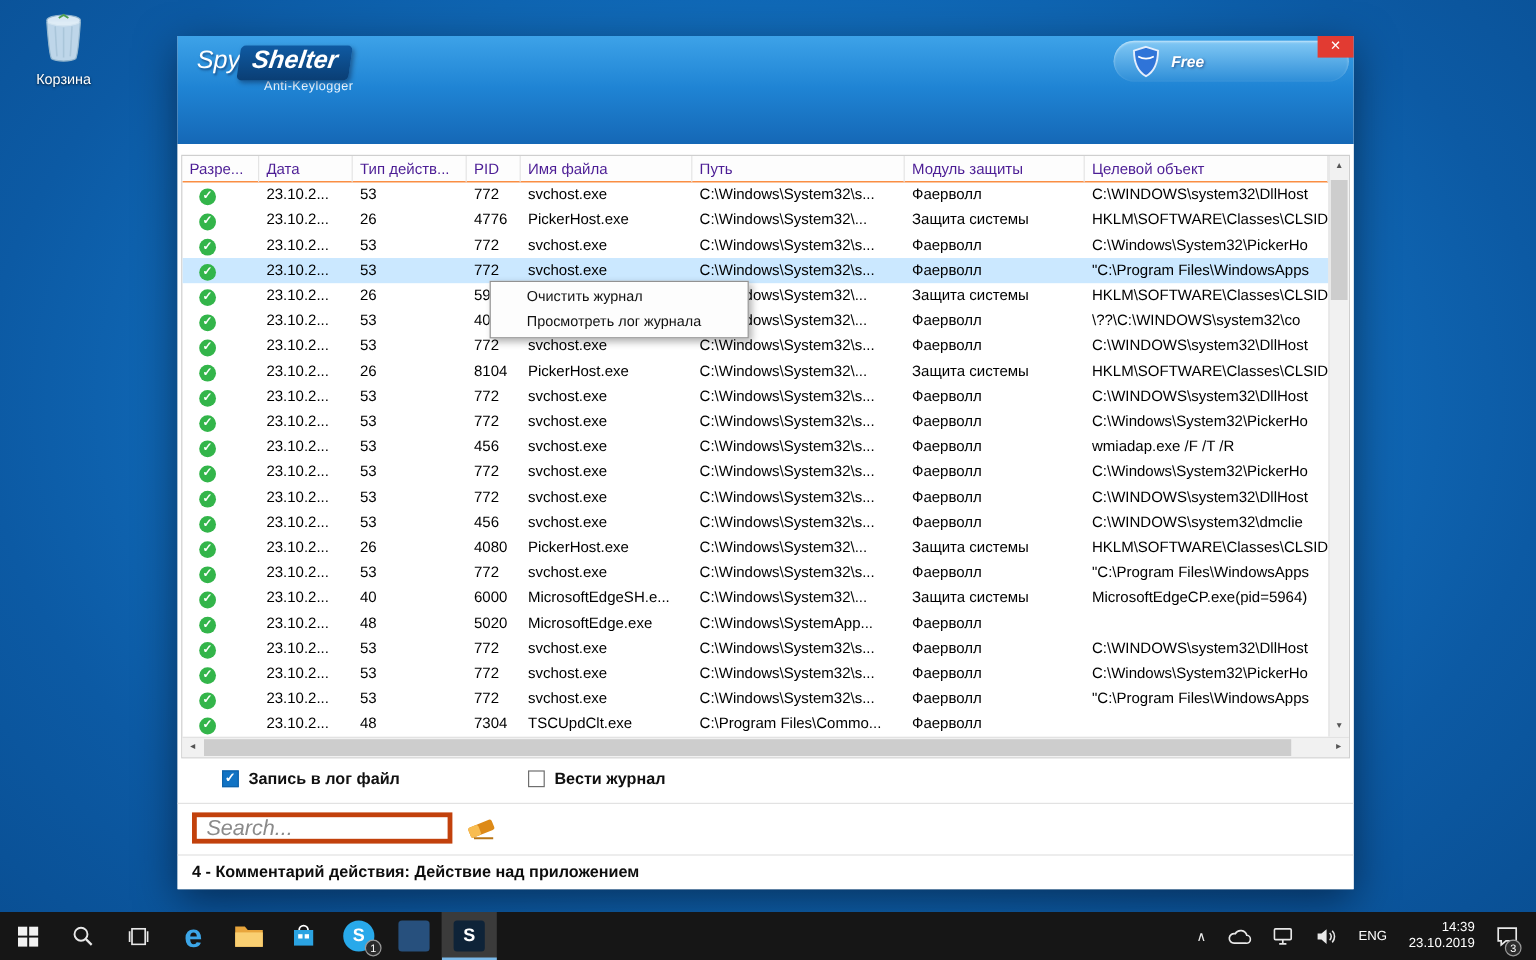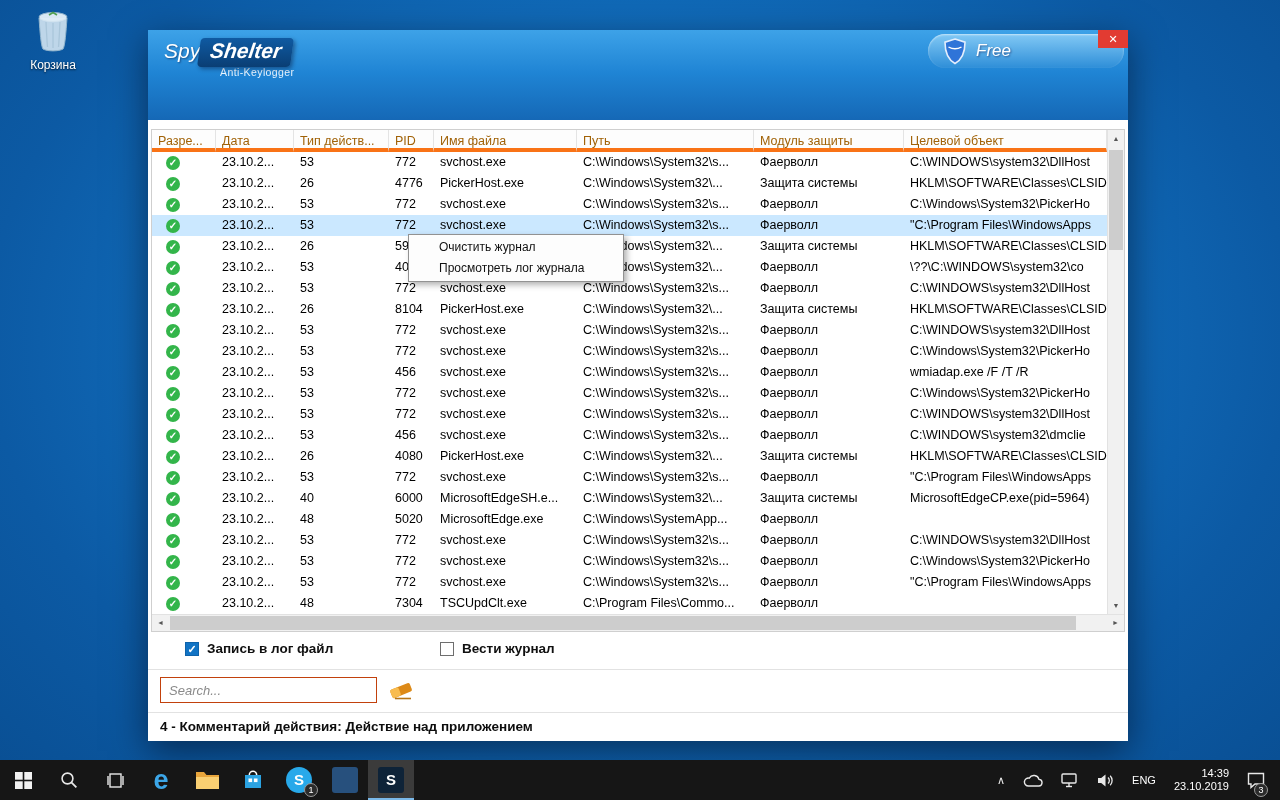--- a/index.html
+++ b/index.html
@@ -25,42 +25,42 @@
   .lg-spy { font-style:italic; font-weight:400; font-size:21px;
     text-shadow:1px 1px 2px rgba(0,0,40,.45); }
   .lg-shelter { display:inline-block; font-style:italic; font-weight:700; font-size:21px;
     background:linear-gradient(180deg,#0f5aa2,#0a3e74); padding:1px 11px 4px; margin-left:-1px;
     border-radius:4px; transform:skewX(-8deg); box-shadow:2px 2px 4px rgba(0,0,30,.4); }
   .lg-sub { font-size:10.5px; color:#eaf5ff; margin:-1px 0 0 56px; letter-spacing:.4px; }
 
   .license { position:absolute; right:4px; top:4px; width:196px; height:34px; border-radius:17px;
     background:linear-gradient(180deg,#82c9f5,#2e8ed8); display:flex; align-items:center;
     gap:10px; padding-left:16px; box-shadow:inset 0 1px 2px rgba(255,255,255,.55); }
-  .free { font-style:italic; font-weight:400; font-size:17px; color:#fff;
+  .free { font-style:italic; font-weight:700; font-size:13px; color:#fff;
     text-shadow:1px 1px 2px rgba(0,0,60,.45); }
 
   .close-btn { position:absolute; right:0; top:0; width:30px; height:18px; z-index:6;
     background:#e23b32; color:#fff; border:none; font-size:11px; line-height:18px;
     text-align:center; cursor:pointer; font-family:inherit; }
 
   .tabbar { position:absolute; left:8px; bottom:0; height:31px; display:flex;
     align-items:stretch; }
   .tab { padding:7px 12px 8px; font-size:13.5px; color:#fff; white-space:nowrap; cursor:pointer; }
   .tab.active { background:#15293c; border:1px solid #cfe0ee; border-bottom:none; }
 
   
   .content { position:relative; height:621px; background:#fff; }
 
   .listbox { position:absolute; left:3px; right:3px; top:9px; height:503px;
     border:1px solid #cfcfcf; background:#fff; }
   .grid { position:relative; height:484px; overflow:hidden; }
   .ghead { display:flex; margin-right:17px; background:#fdfdfd; }
-  .hc { height:22px; line-height:22px; font-size:12.5px; color:#a16207; padding-left:6px;
+  .hc { height:22px; line-height:22px; font-size:12.5px; color:#4c1d95; padding-left:6px;
     overflow:hidden; white-space:nowrap; border-right:1px solid #e4e4e4;
-    border-bottom:4px solid #f97316; cursor:pointer; }
+    border-bottom:1px solid #f97316; cursor:pointer; }
   .gbody { margin-right:17px; }
   .row { display:flex; height:21px; line-height:21px; }
   .row.selected { background:#cbe8ff; }
   .bc { font-size:12.5px; color:#000; padding-left:6px; overflow:hidden; white-space:nowrap; }
   .c0{width:64px}.c1{width:78px}.c2{width:95px}.c3{width:45px}
   .c4{width:143px}.c5{width:177px}.c6{width:150px}.c7{flex:1}
   .okico { display:inline-block; width:14px; height:14px; border-radius:50%; background:#33b54a;
     color:#fff; font-size:10px; font-weight:700; line-height:14px; text-align:center;
     margin:3px 0 0 8px; }
 
@@ -85,21 +85,21 @@
     font-size:13.5px; font-weight:700; color:#101010; cursor:pointer; }
   .opt.o1 { left:37px; } .opt.o2 { left:292px; }
   .cb { width:14px; height:14px; border:1px solid #6e6e6e; background:#fff; font-size:11px;
     line-height:12px; text-align:center; color:#fff; }
   .cb.checked { background:#1173c4; border-color:#0e62aa; }
 
   .sep1, .sep2 { position:absolute; left:0; right:0; border-top:1px solid #e2e2e2; }
   .sep1 { top:549px; } .sep2 { top:592px; }
 
   .search { position:absolute; left:12px; top:557px; width:217px; height:26px;
-    border:1px solid #c2410c; padding:0 8px; font-size:13px; font-style:italic;
+    border:4px solid #c2410c; padding:0 8px; font-size:18px; font-style:italic;
     color:#333; font-family:inherit; }
   .search::placeholder { color:#8a8a8a; font-style:italic; }
   .eraser { position:absolute; left:238px; top:558px; width:30px; height:24px;
     background:none; border:none; cursor:pointer; }
 
   .status { position:absolute; left:12px; top:599px; font-size:13.5px; font-weight:600; color:#0d0d0d; }
 
   
   .taskbar { position:absolute; left:0; bottom:0; width:1280px; height:40px;
     background:#161616; display:flex; align-items:stretch; z-index:20; }

